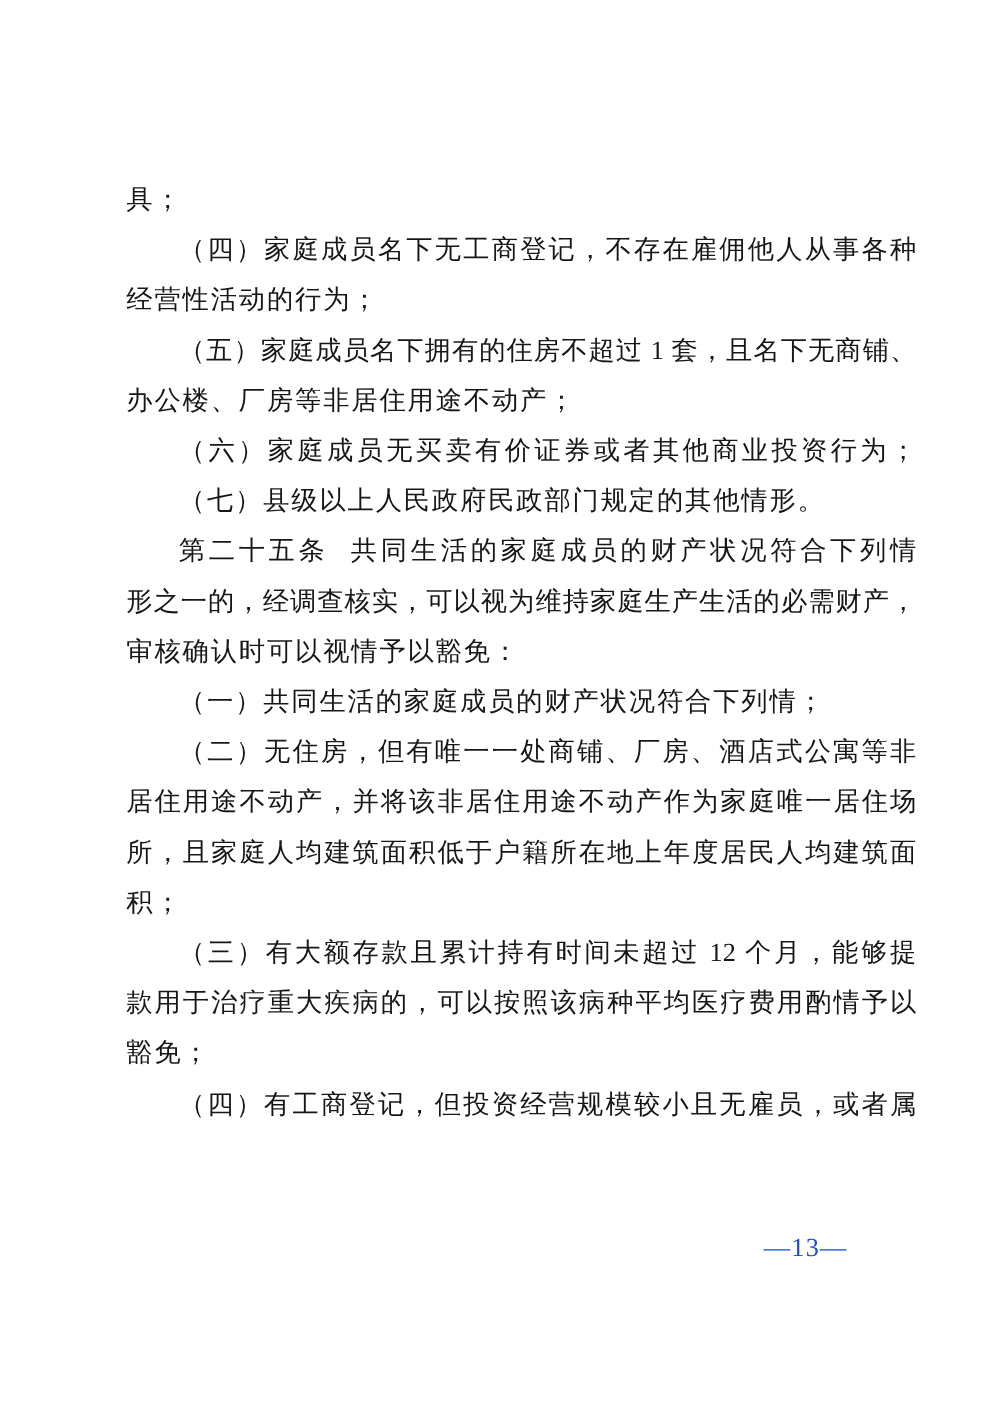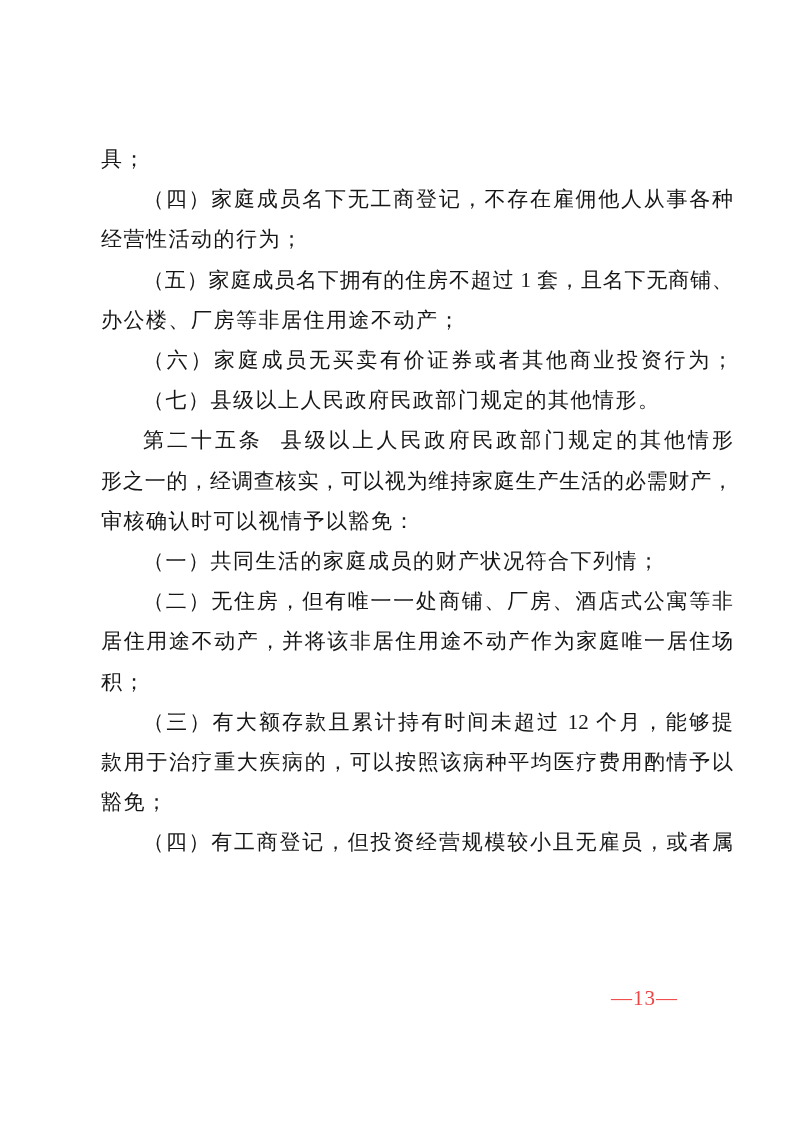--- a/index.html
+++ b/index.html
@@ -45,41 +45,42 @@
     font-weight: normal;
     margin-right: 0.85em;
   }
   .page-number {
     position: absolute;
     right: 115px;
     top: 983px;
     font-size: 21px;
     line-height: 30px;
     letter-spacing: 1px;
-    color: #ef4444;
+    color: #1d4ed8;
   }
 </style>
 </head>
 <body>
 
 <div class="page">
   <main class="text-block">
     <p class="line">具；</p>
     <p class="line indent justify">（四）家庭成员名下无工商登记，不存在雇佣他人从事各种</p>
     <p class="line">经营性活动的行为；</p>
     <p class="line indent justify">（五）家庭成员名下拥有的住房不超过 1 套，且名下无商铺、</p>
     <p class="line">办公楼、厂房等非居住用途不动产；</p>
     <p class="line indent justify">（六）家庭成员无买卖有价证券或者其他商业投资行为；</p>
     <p class="line indent">（七）县级以上人民政府民政部门规定的其他情形。</p>
-    <p class="line indent justify"><span class="article-no">第二十五条</span><span>县级以上人民政府民政部门规定的其他情形</span></p>
+    <p class="line indent justify"><span class="article-no">第二十五条</span><span>共同生活的家庭成员的财产状况符合下列情</span></p>
     <p class="line justify">形之一的，经调查核实，可以视为维持家庭生产生活的必需财产，</p>
     <p class="line">审核确认时可以视情予以豁免：</p>
     <p class="line indent">（一）共同生活的家庭成员的财产状况符合下列情；</p>
     <p class="line indent justify">（二）无住房，但有唯一一处商铺、厂房、酒店式公寓等非</p>
     <p class="line justify">居住用途不动产，并将该非居住用途不动产作为家庭唯一居住场</p>
+    <p class="line justify">所，且家庭人均建筑面积低于户籍所在地上年度居民人均建筑面</p>
     <p class="line">积；</p>
     <p class="line indent justify">（三）有大额存款且累计持有时间未超过 12 个月，能够提</p>
     <p class="line justify">款用于治疗重大疾病的，可以按照该病种平均医疗费用酌情予以</p>
     <p class="line">豁免；</p>
     <p class="line indent justify">（四）有工商登记，但投资经营规模较小且无雇员，或者属</p>
   </main>
   <div class="page-number">—13—</div>
 </div>
 
 </body></html>

